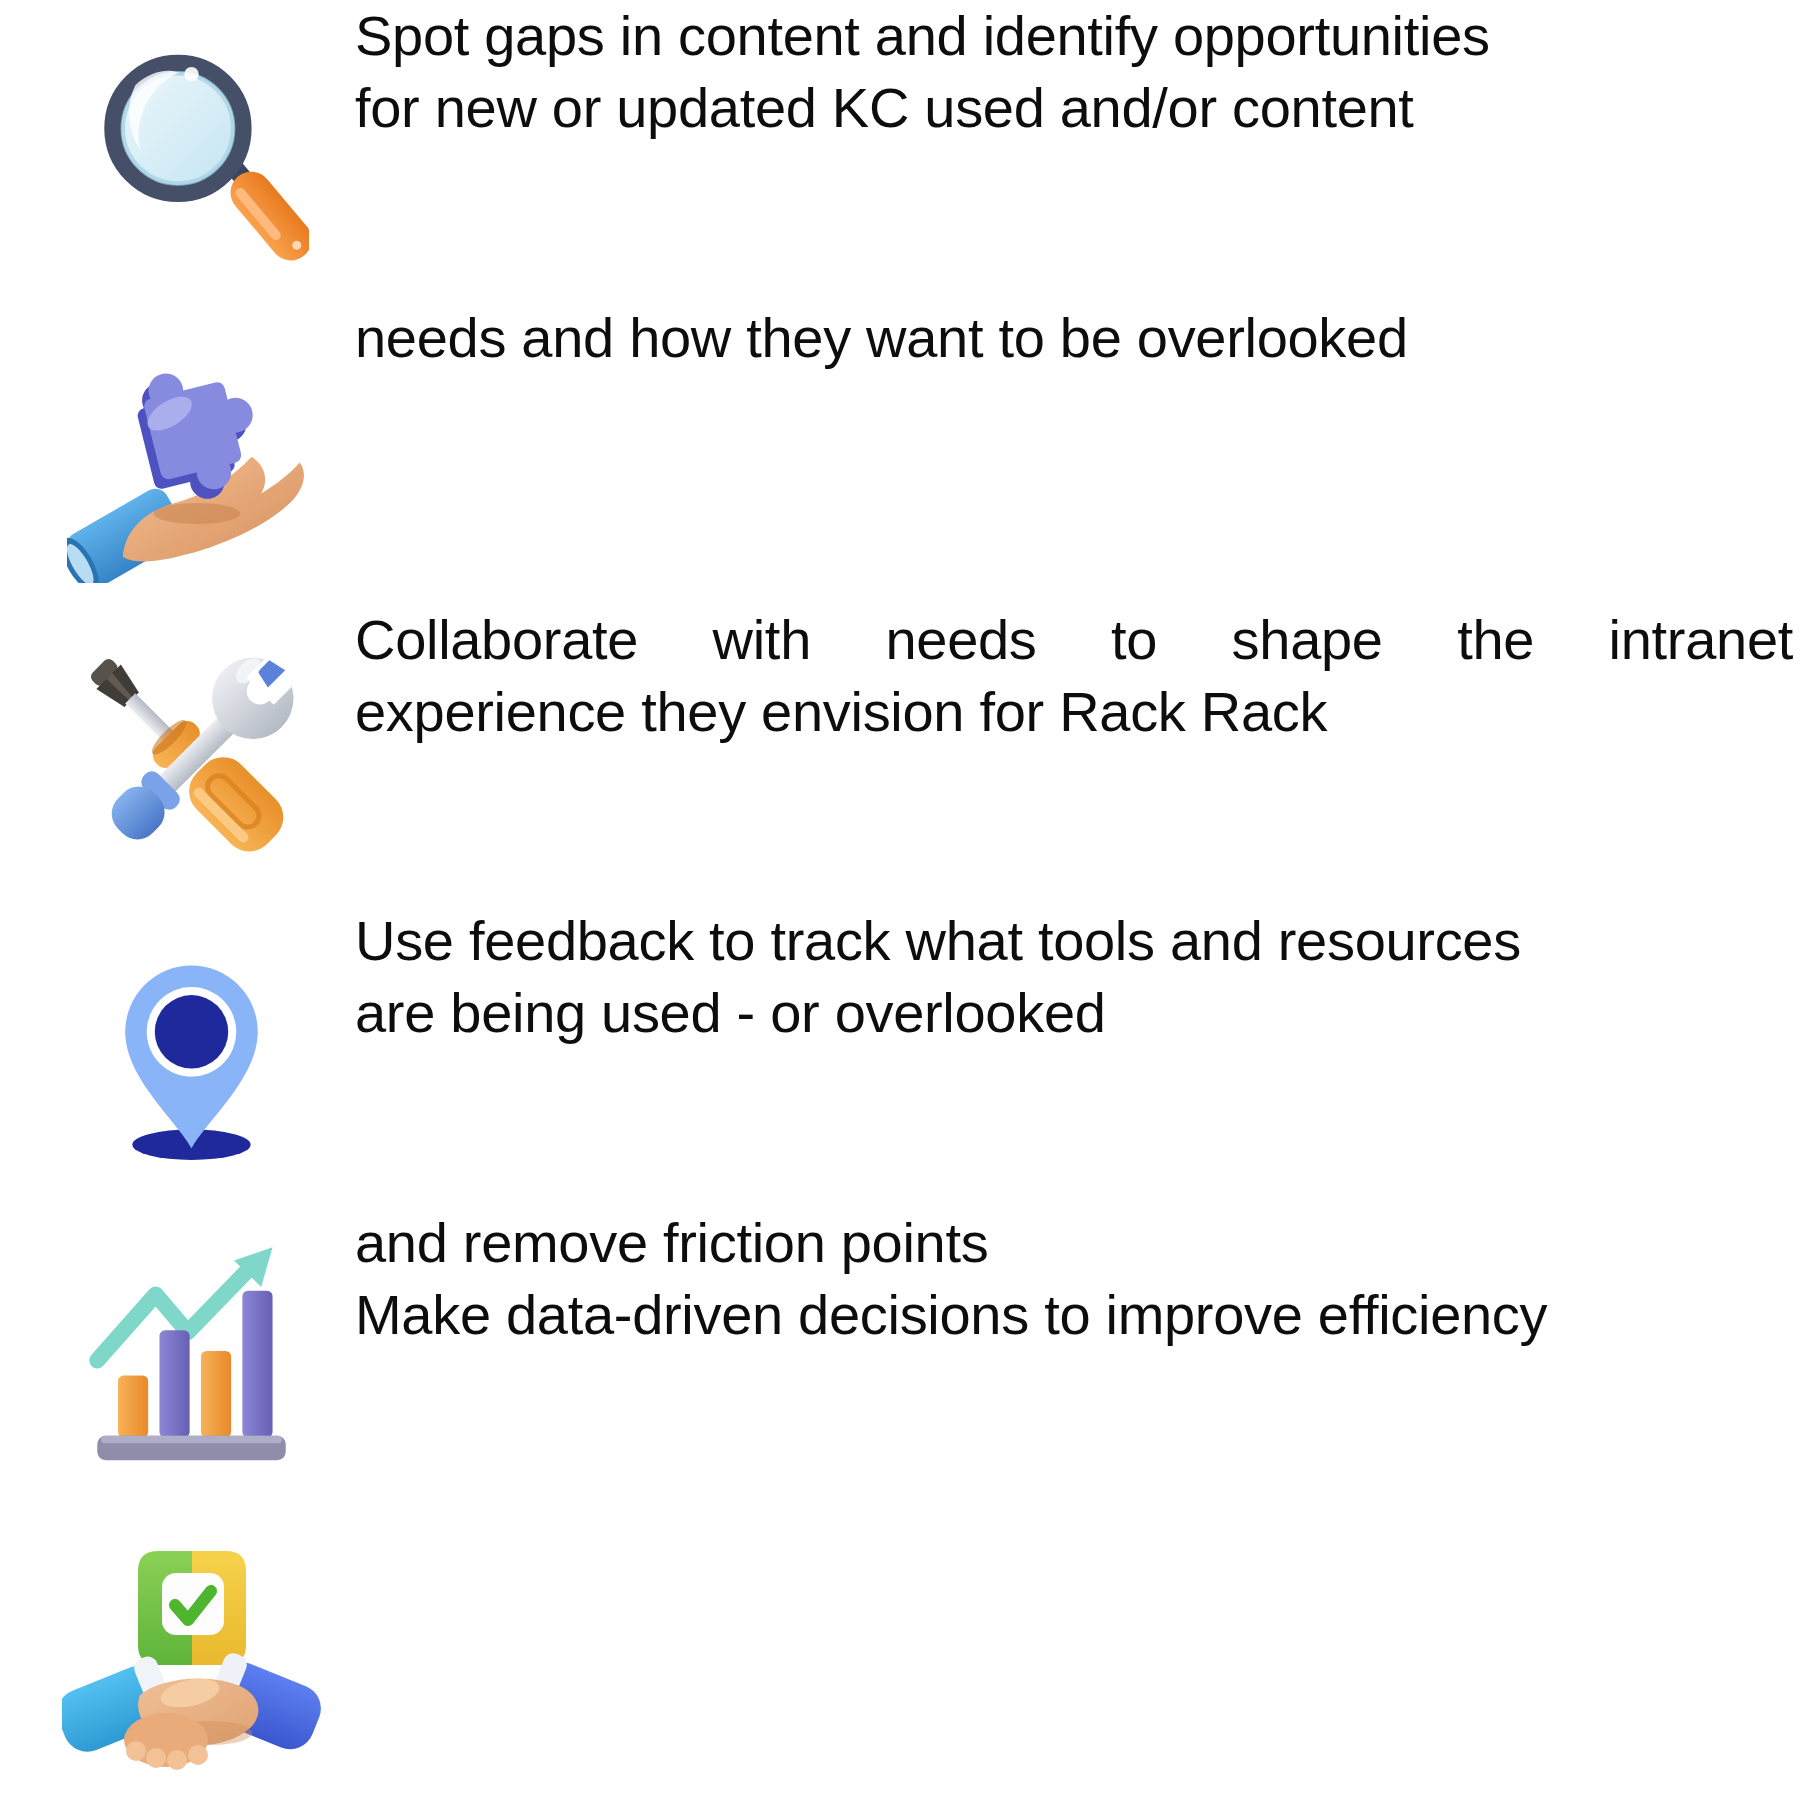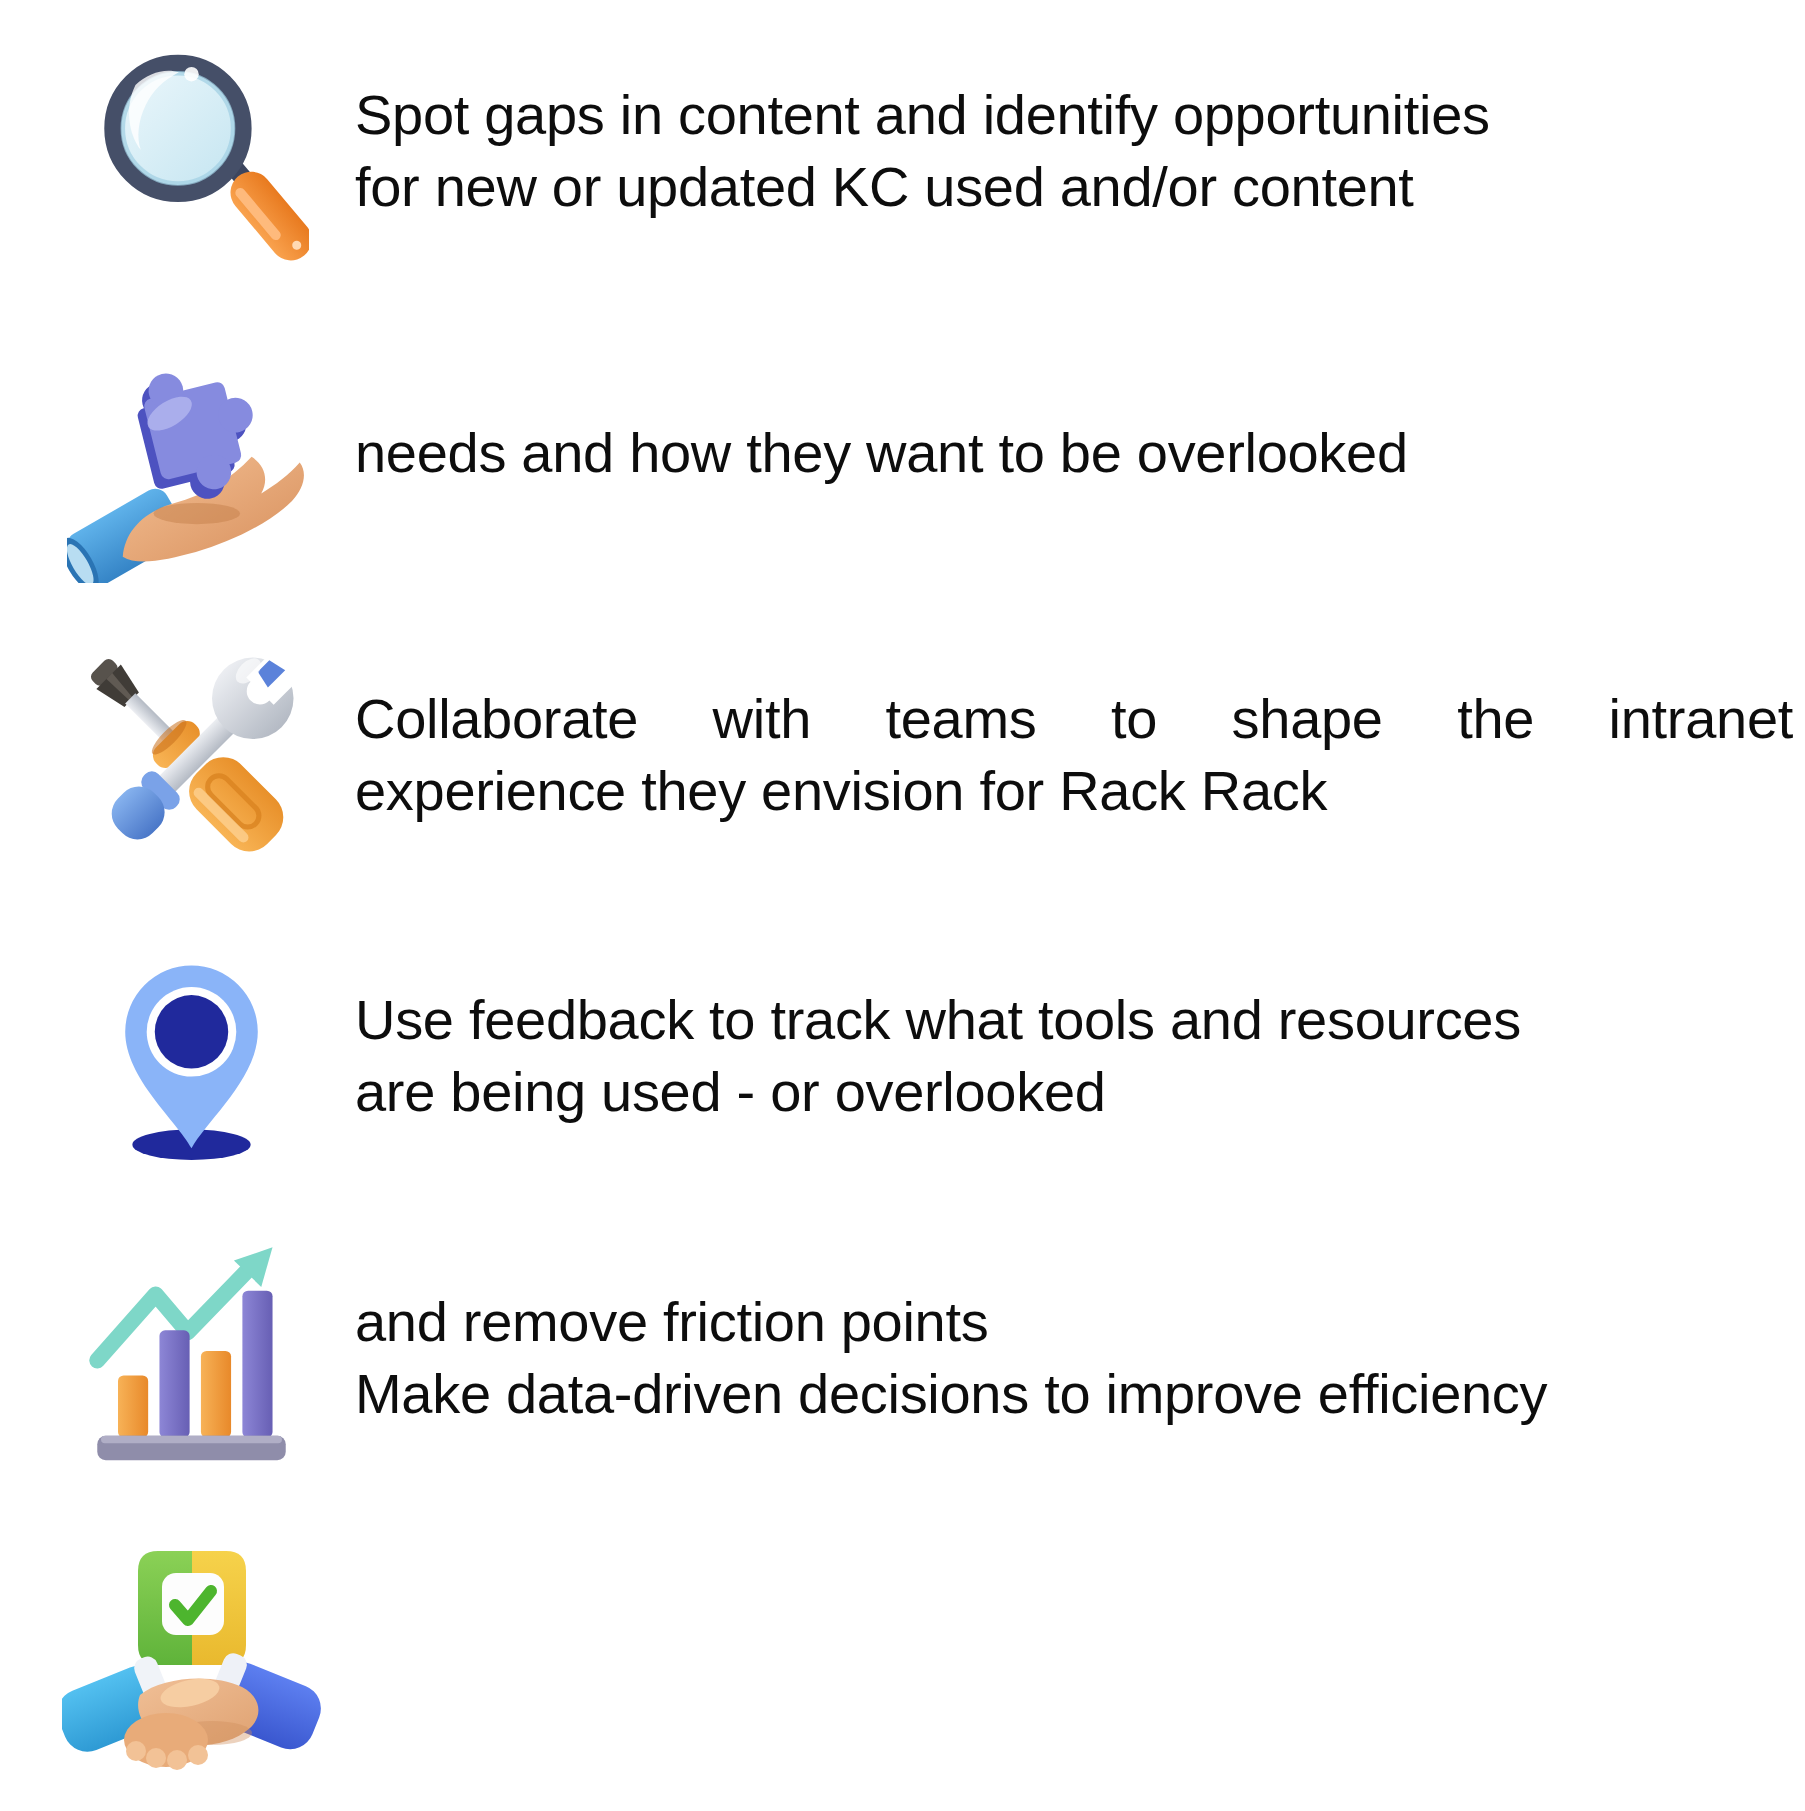--- a/index.html
+++ b/index.html
@@ -3,21 +3,21 @@
 <meta charset="utf-8">
 <style>
   html, body { margin: 0; padding: 0; background: #ffffff; }
   .page {
     width: 1805px; height: 1811px;
     background: #ffffff;
     display: flex; flex-direction: column;
     overflow: hidden;
     font-family: "Liberation Sans", sans-serif;
   }
-  .row { flex: 1 1 0; display: flex; align-items: center; }
+  .row { flex: 1 1 0; display: flex; }
   .icon-col {
     width: 355px; flex: 0 0 355px;
     display: flex; align-items: center; justify-content: center;
     padding-left: 28px; box-sizing: border-box;
   }
   .text-col {
     flex: 1 1 auto;
     padding-right: 12px;
     font-size: 56px; line-height: 72px;
     color: #0d0d0d; letter-spacing: -0.3px;
@@ -148,21 +148,21 @@
           <rect x="111" y="-6" width="38" height="46" fill="#ffffff"></rect>
           <circle cx="130" cy="40" r="13" fill="#ffffff"></circle>
           <polygon points="115,12 133,8 133,32 115,28" fill="#5b82da"></polygon>
           <ellipse cx="108" cy="34" rx="9" ry="15" fill="#ffffff" opacity="0.6"></ellipse>
           <rect x="108" y="168" width="44" height="20" rx="9" fill="#7aa2e8"></rect>
           <rect x="106" y="184" width="48" height="50" rx="21" fill="url(#tl-blueV)"></rect>
         </g>
       </svg>
     </div>
     <div class="text-col">
-      <div class="line">Collaborate with teams to shape the intranet</div>
+      <div class="line">Collaborate with needs to shape the intranet</div>
       <div class="line">experience they envision for Rack Rack</div>
     </div>
   </div>
 
   <div class="row">
     <div class="icon-col">
       <svg width="215" height="224" viewBox="0 0 240 250">
         <ellipse cx="120" cy="224" rx="66" ry="17" fill="#20299c"></ellipse>
         <path d="M120,228 C104,198 46,150 46,98 A74,74 0 1 1 194,98 C194,150 136,198 120,228 Z" fill="#8ab4f8"></path>
         <circle cx="120" cy="98" r="50" fill="#ffffff"></circle>

